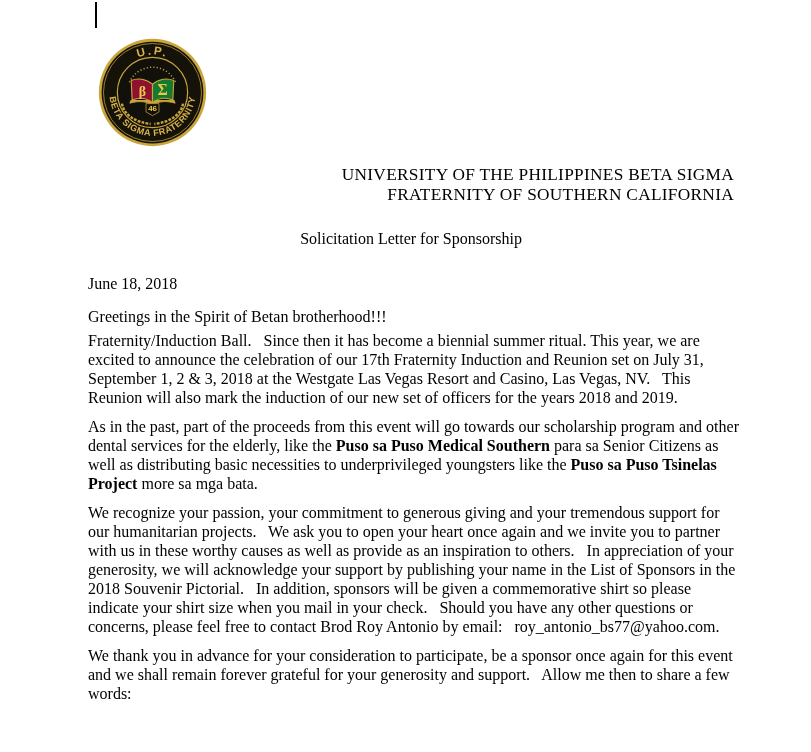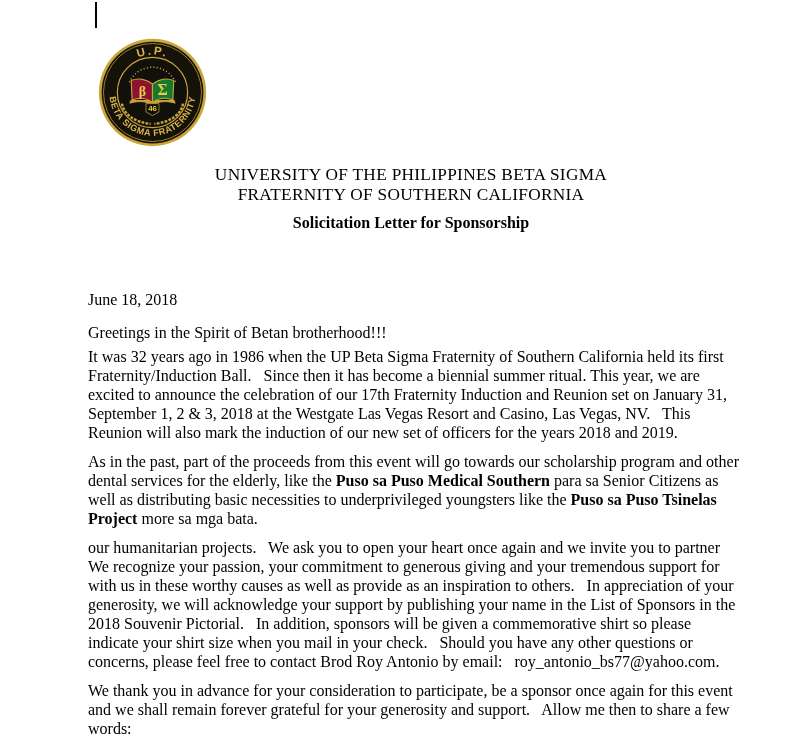--- a/index.html
+++ b/index.html
@@ -22,29 +22,29 @@
   .seal-top  { font: 700 12.5px "Liberation Sans", sans-serif; fill: #D8B44C; letter-spacing: 2.5px; }
   .seal-bot  { font: 700 9.8px "Liberation Sans", sans-serif; fill: #D8B44C; letter-spacing: 0.6px; }
   .book-letter { font: 700 15px "Liberation Serif", serif; fill: #E9C94B; text-anchor: middle; }
   .book-letter-sigma { font: 700 17px "Liberation Serif", serif; fill: #E9C94B; text-anchor: middle; }
   .seal-num  { font: 700 8.5px "Liberation Sans", sans-serif; fill: #E9C94B; text-anchor: middle; }
 
   .header {
     position: absolute; left: 88px; top: 165px; width: 646px;
     text-align: center;
   }
-  .title-line { font-size: 17.3px; line-height: 20px; letter-spacing: 0.3px; }
-  .subtitle   { margin-top: 8px; font-size: 16px; font-weight: bold; line-height: 19px; }
+  .title-line { font-size: 17.3px; line-height: 20px; letter-spacing: 0.3px; text-align: right; }
+  .subtitle   { margin-top: 24px; font-size: 16px; font-weight: normal; line-height: 19px; }
 
   .letter {
     position: absolute; left: 88px; top: 274px; width: 662px;
     font-size: 16px; line-height: 19px;
   }
   .line { white-space: pre; }
-  .date-line     { margin-bottom: 14px; margin-top: 16px; }
+  .date-line     { margin-bottom: 14px; }
   .greeting-line { margin-bottom: 5px; }
   .paragraph     { margin-bottom: 10px; }
   .b { font-weight: bold; }
 </style>
 </head>
 <body>
 
 <div class="page">
 
   <div class="caret"></div>
@@ -80,35 +80,34 @@
     <div class="title-line">UNIVERSITY OF THE PHILIPPINES BETA SIGMA</div>
     <div class="title-line">FRATERNITY OF SOUTHERN CALIFORNIA</div>
     <div class="subtitle">Solicitation Letter for Sponsorship</div>
   </div>
 
   <div class="letter">
     <div class="line date-line">June 18, 2018</div>
     <div class="line greeting-line">Greetings in the Spirit of Betan brotherhood!!!</div>
     <div id="paragraphs">
         <div class="paragraph">
-          <div class="line"><span>It was 32 years ago in 1986 when the UP Beta Sigma Fraternity of Southern California held its first</span></div>
           <div class="line"><span>Fraternity/Induction Ball.   Since then it has become a biennial summer ritual. This year, we are</span></div>
-          <div class="line"><span>excited to announce the celebration of our 17th Fraternity Induction and Reunion set on January 31,</span></div>
+          <div class="line"><span>excited to announce the celebration of our 17th Fraternity Induction and Reunion set on July 31,</span></div>
           <div class="line"><span>September 1, 2 &amp; 3, 2018 at the Westgate Las Vegas Resort and Casino, Las Vegas, NV.   This</span></div>
           <div class="line"><span>Reunion will also mark the induction of our new set of officers for the years 2018 and 2019.</span></div>
         </div>
         <div class="paragraph">
           <div class="line"><span>As in the past, part of the proceeds from this event will go towards our scholarship program and other</span></div>
           <div class="line"><span>dental services for the elderly, like the </span><span class="b">Puso sa Puso Medical Southern</span><span> para sa Senior Citizens as</span></div>
           <div class="line"><span>well as distributing basic necessities to underprivileged youngsters like the </span><span class="b">Puso sa Puso Tsinelas</span></div>
           <div class="line"><span class="b">Project</span><span> more sa mga bata.</span></div>
         </div>
         <div class="paragraph">
+          <div class="line"><span>We recognize your passion, your commitment to generous giving and your tremendous support for</span></div>
           <div class="line"><span>our humanitarian projects.   We ask you to open your heart once again and we invite you to partner</span></div>
-          <div class="line"><span>We recognize your passion, your commitment to generous giving and your tremendous support for</span></div>
           <div class="line"><span>with us in these worthy causes as well as provide as an inspiration to others.   In appreciation of your</span></div>
           <div class="line"><span>generosity, we will acknowledge your support by publishing your name in the List of Sponsors in the</span></div>
           <div class="line"><span>2018 Souvenir Pictorial.   In addition, sponsors will be given a commemorative shirt so please</span></div>
           <div class="line"><span>indicate your shirt size when you mail in your check.   Should you have any other questions or</span></div>
           <div class="line"><span>concerns, please feel free to contact Brod Roy Antonio by email:   roy_antonio_bs77@yahoo.com.</span></div>
         </div>
         <div class="paragraph">
           <div class="line"><span>We thank you in advance for your consideration to participate, be a sponsor once again for this event</span></div>
           <div class="line"><span>and we shall remain forever grateful for your generosity and support.   Allow me then to share a few</span></div>
           <div class="line"><span>words:</span></div>

